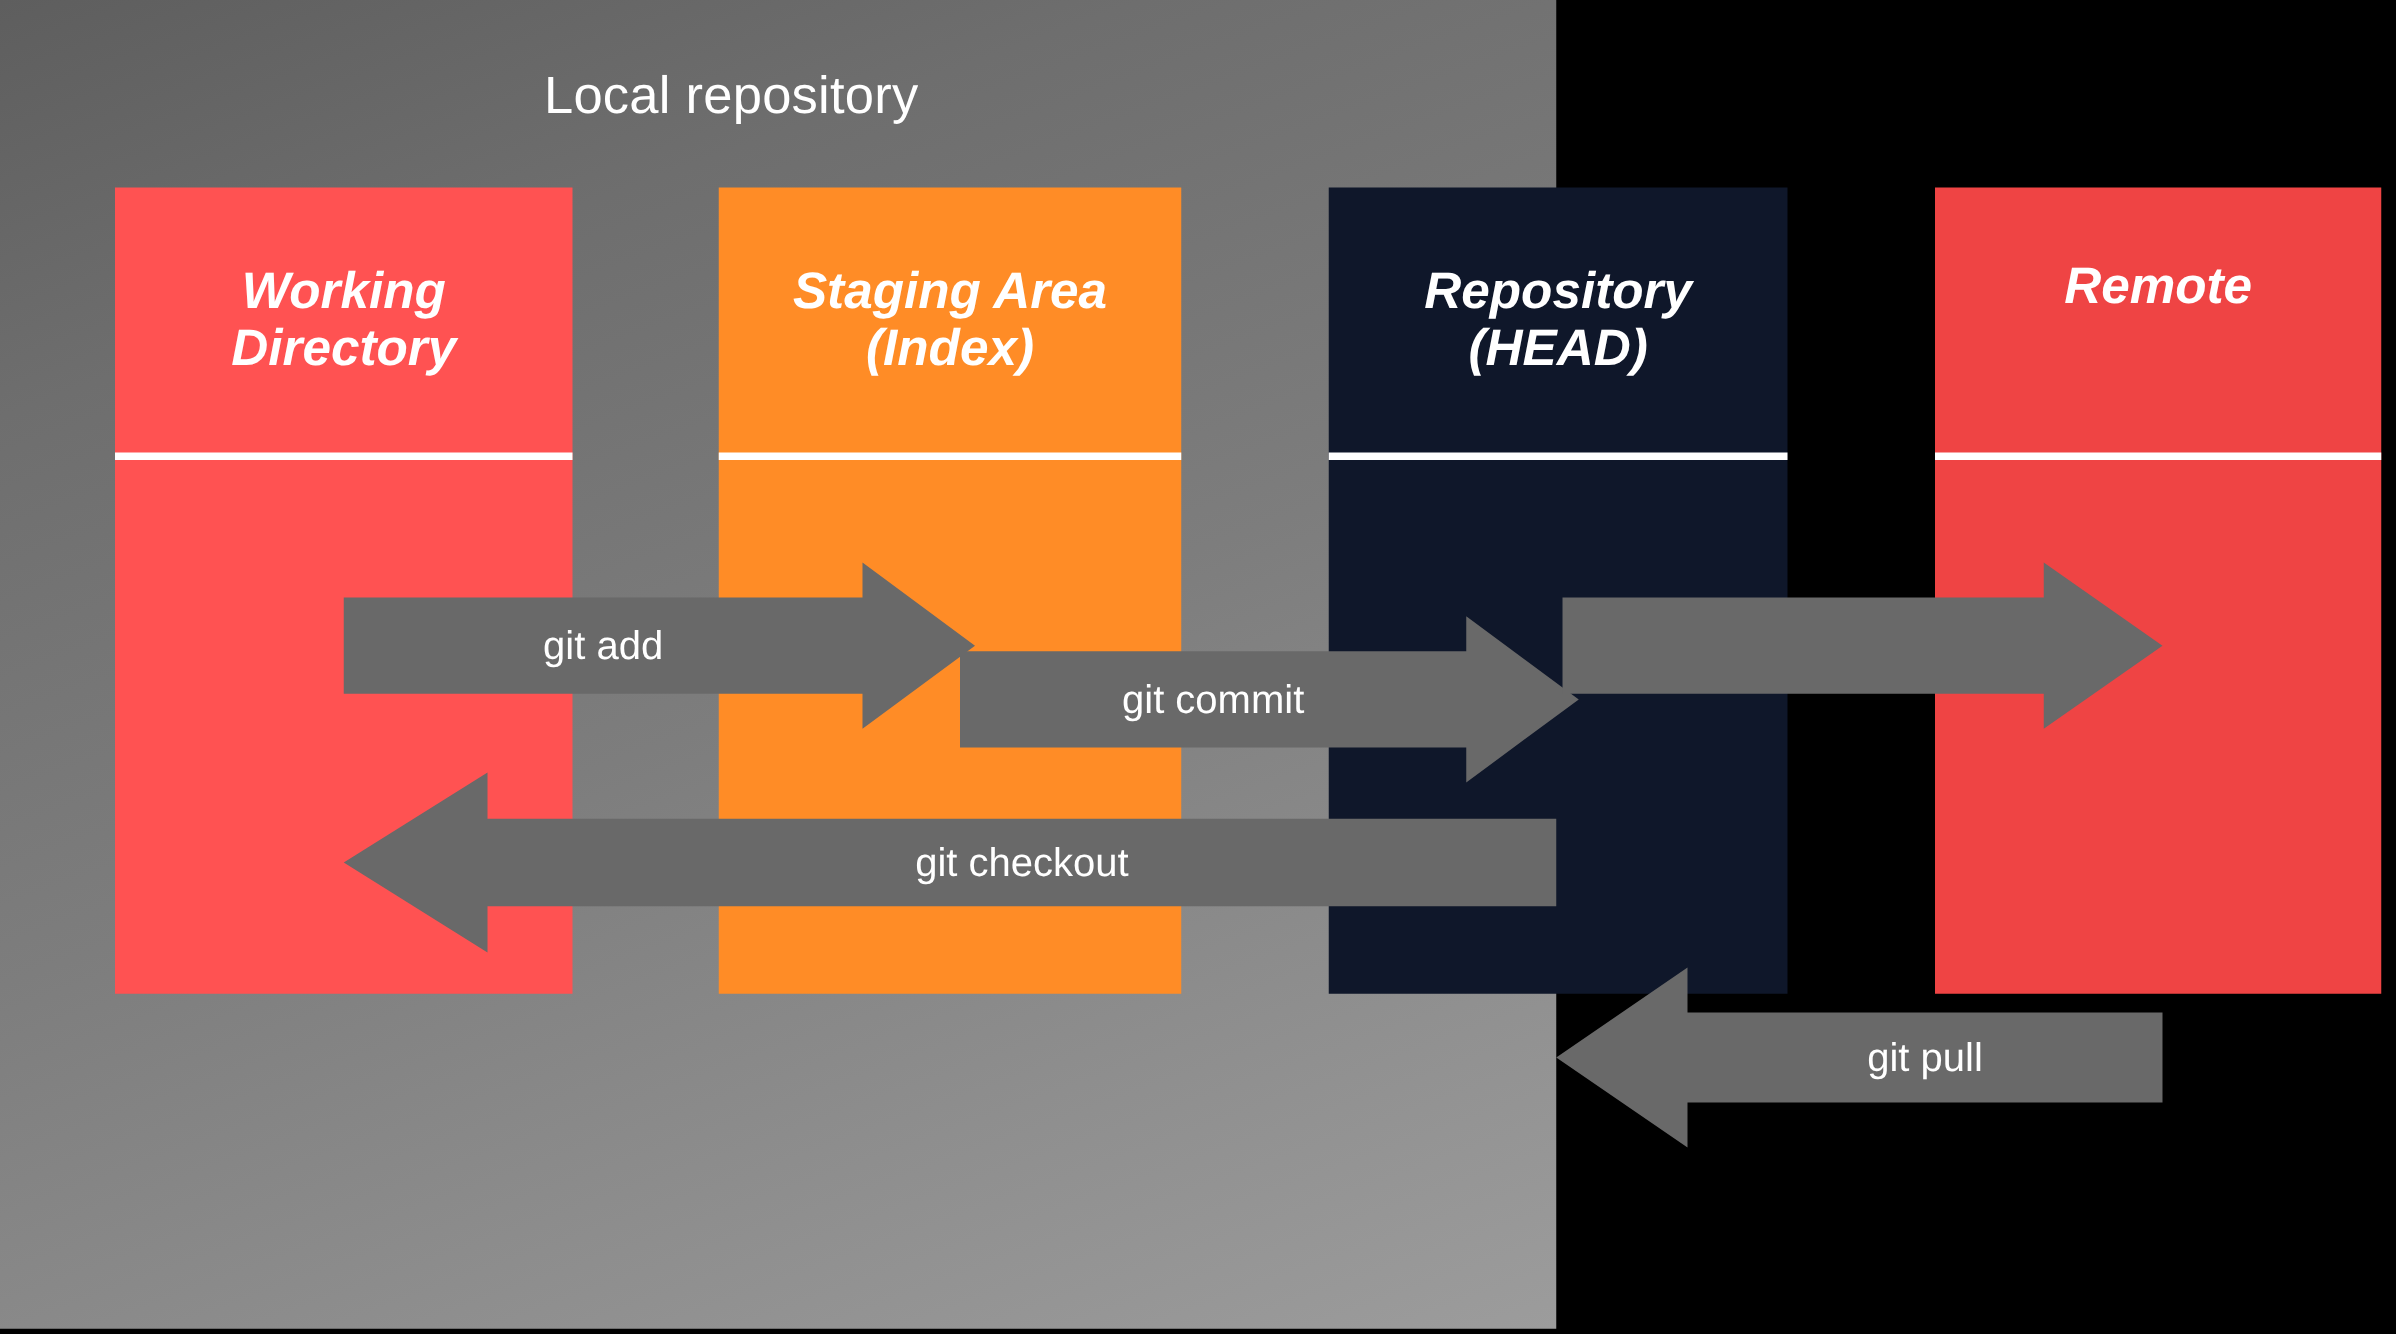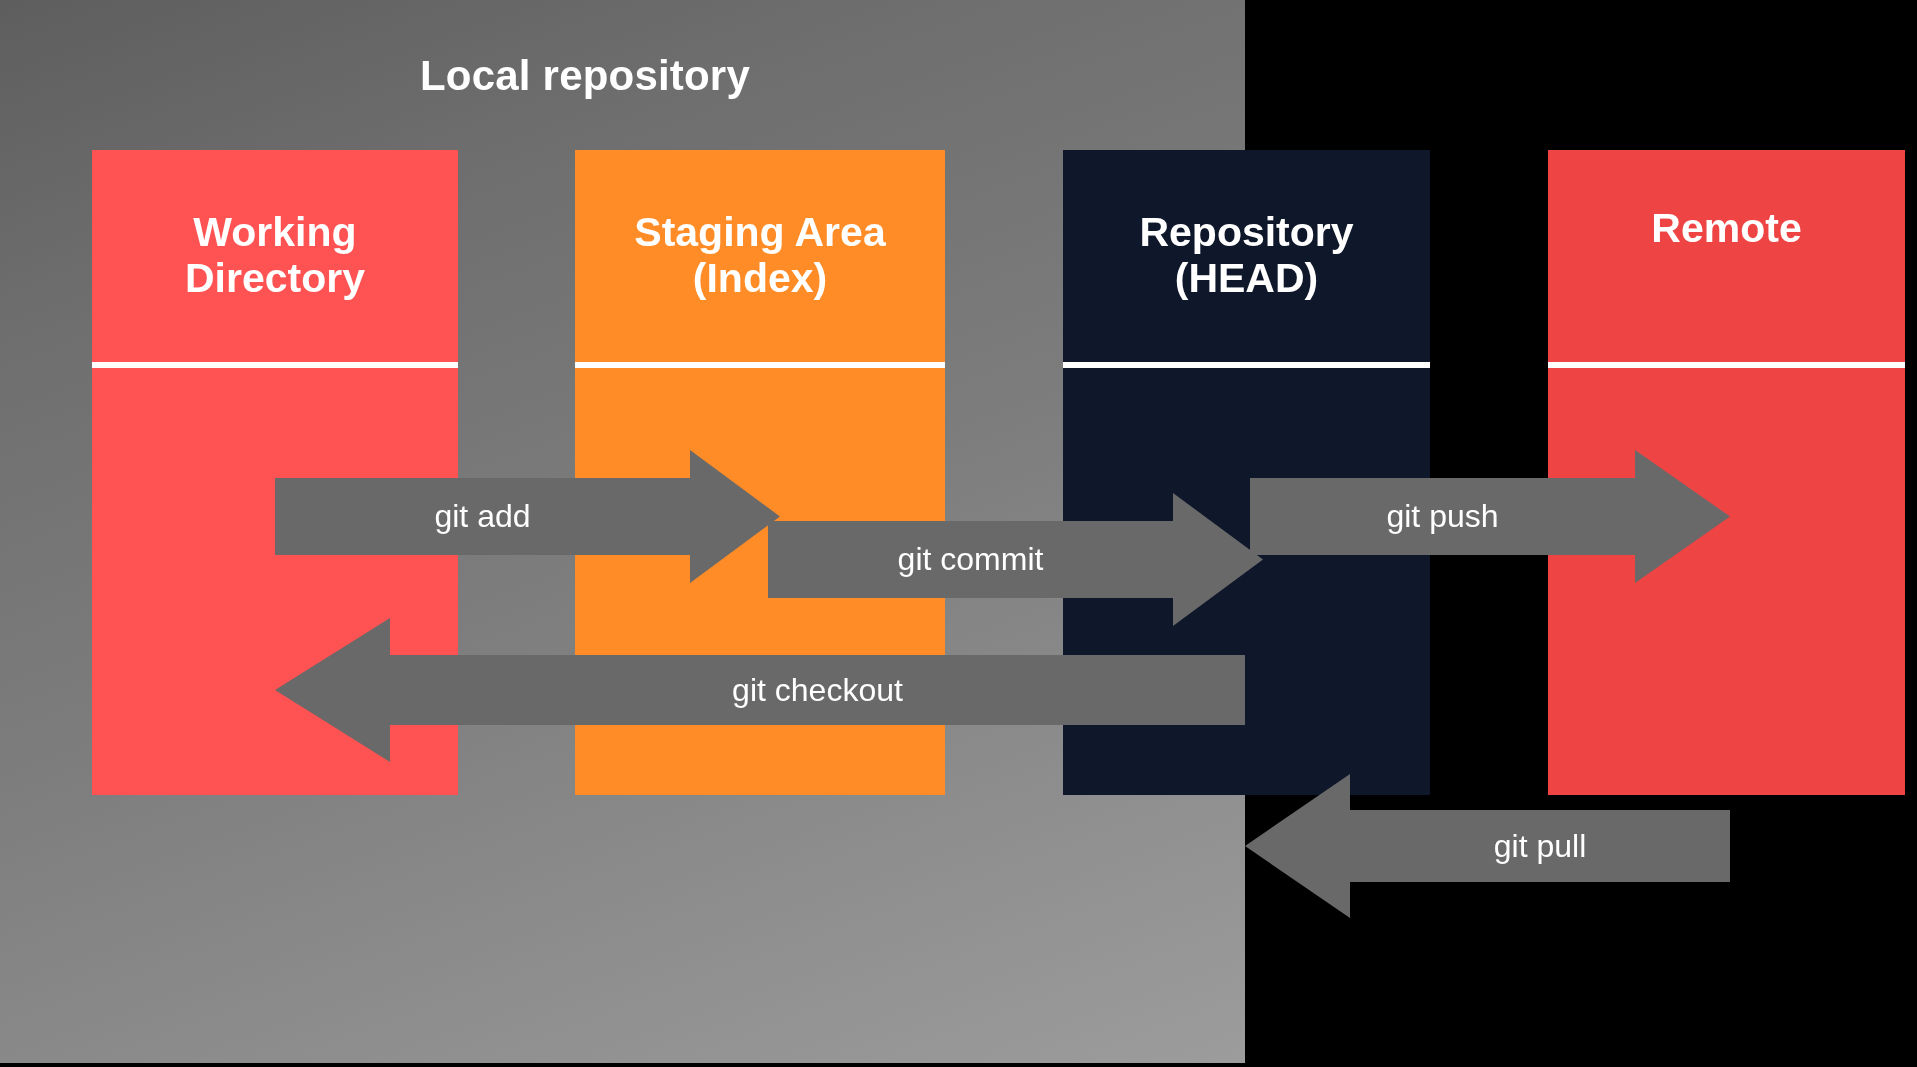--- a/index.html
+++ b/index.html
@@ -7,30 +7,30 @@
   #stage{position:relative;width:1917px;height:1067px;background:#000;}
 
   
   .local-panel{
     position:absolute;left:0;top:0;width:1245px;height:1063px;
     background:
       linear-gradient(160deg,#5e5e5e 0%,#6e6e6e 22%,#7d7d7d 52%,#8e8e8e 78%,#9c9c9c 100%);
   }
   .local-title{
     position:absolute;left:0;top:52px;width:1170px;text-align:center;
-    color:#fff;font-size:42px;font-weight:bold;letter-spacing:.2px;
+    color:#fff;font-size:42px;font-weight:normal;letter-spacing:.2px;
   }
 
   
   .box{position:absolute;top:150px;height:645px;}
   .box .title{
     position:absolute;left:0;right:0;top:0;height:212px;
     display:flex;align-items:center;justify-content:center;
     color:#fff;font-size:41px;font-weight:bold;line-height:1.12;text-align:center;
-    white-space:pre-line;padding:0 6px;box-sizing:border-box;
+    white-space:pre-line;padding:0 6px;box-sizing:border-box;font-style:italic;
   }
   .box .rule{position:absolute;left:0;right:0;top:212px;height:6px;background:#fff;}
 
   #box-working{left:92px;width:366px;background:#FF5252;}
   #box-staging{left:575px;width:370px;background:#FF8C26;}
   #box-repository{left:1063px;width:367px;background:#0f172a;}
   #box-remote{left:1548px;width:357px;background:#ef4444;}
   #box-remote .title{height:158px;align-items:center;}
   #box-remote .rule{top:212px;}
 
@@ -90,21 +90,20 @@
     <svg width="495" height="77" viewBox="0 0 495 77">
       <path d="M0,0 H405 V-28 L495,38.5 L405,105 V77 H0 Z" fill="#696969"></path>
     </svg>
     <div class="alabel" style="left:0;width:405px;">git commit</div>
   </div>
 
   <div class="arrow" id="arrow-push">
     <svg width="480" height="77" viewBox="0 0 480 77">
       <path d="M0,0 H385 V-28 L480,38.5 L385,105 V77 H0 Z" fill="#696969"></path>
     </svg>
-    <div class="alabel" style="left:0;width:385px;">git push</div>
   </div>
 
   <div class="arrow" id="arrow-checkout">
     <svg width="970" height="94" viewBox="0 0 970 94">
       <path d="M970,15 H115 V-22 L0,50 L115,122 V85 H970 Z" fill="#696969"></path>
     </svg>
     <div class="alabel" style="left:115px;width:855px;height:70px;top:15px;">git checkout</div>
   </div>
 
   <div class="arrow" id="arrow-pull">

